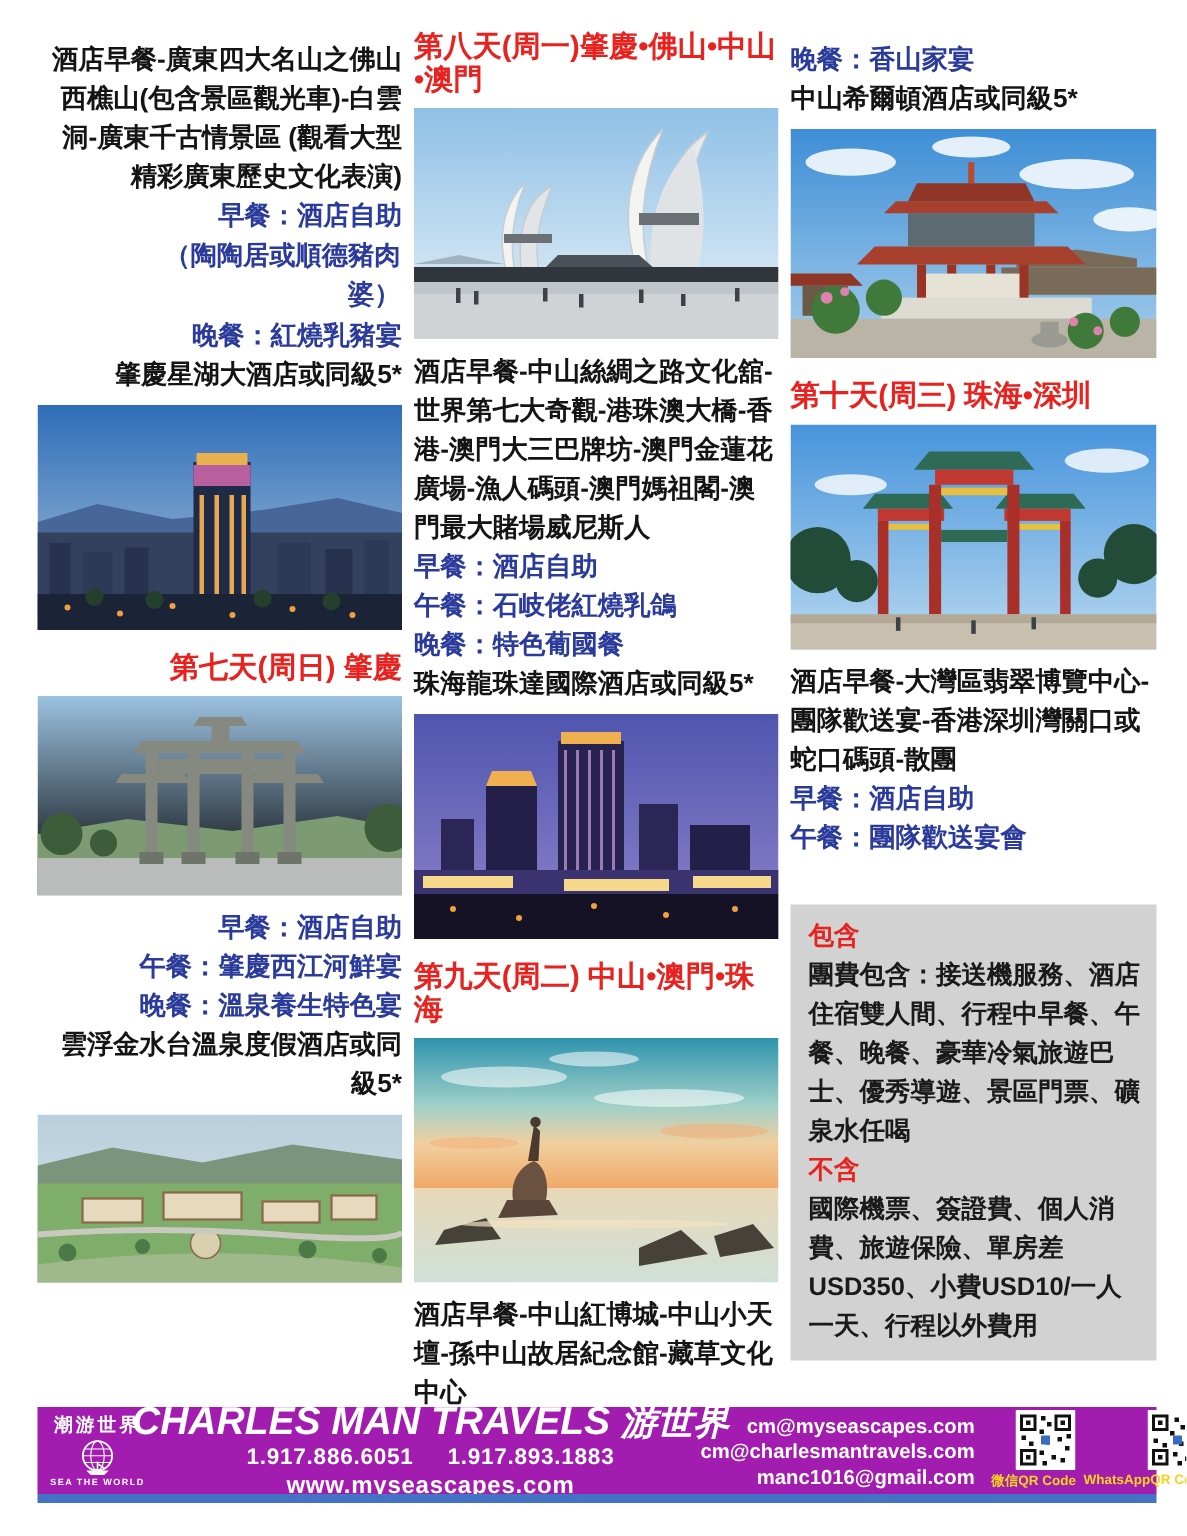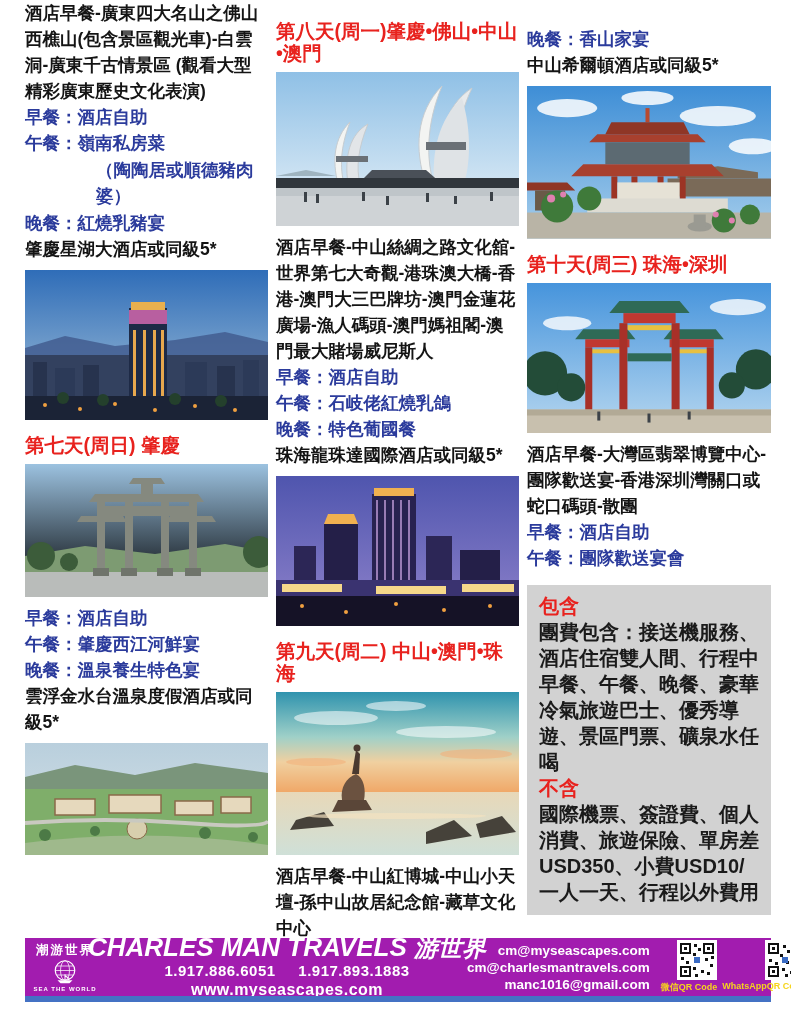--- a/index.html
+++ b/index.html
@@ -1,32 +1,32 @@
 <!DOCTYPE html>
 <html><head>
 <meta charset="utf-8">
 <style>
   html,body{margin:0;padding:0;background:#ffffff;}
   .page{position:relative;width:791px;height:1024px;background:#fff;overflow:hidden;
         font-family:"Liberation Sans","DejaVu Sans",sans-serif;color:#111;}
   .cols{position:absolute;left:25px;top:0;width:746px;display:grid;
         grid-template-columns:243px 243px 244px;column-gap:8px;}
   .col{font-size:17.5px;line-height:26px;font-weight:700;}
-  .col1{}
+  .col1{padding-top:26px;text-align:right;}
   .col2{padding-top:20px;}
   .col3{padding-top:26px;}
   .para{color:#141414;margin:0 0 0 0;}
   .meal{color:#2b3b9c;margin:0;}
   .meal-indent{color:#2b3b9c;margin:1px;padding-left:70px;}
   .hotel{color:#141414;margin:0;}
   .day-heading{color:#e8221e;font-size:19.5px;font-weight:800;margin:14px 0 8px 0;line-height:22px;}
   .day-heading.first{margin-top:0;}
   .photo{display:block;width:100%;border:0;margin:8px 0 8px 0;}
-  .include-box{background:#d2d2d2;margin-top:14px;padding:8px 10px 10px 12px;
-               font-size:20px;line-height:26px;font-weight:700;color:#1a1a1a;}
+  .include-box{background:#d2d2d2;margin-top:32px;padding:8px 10px 10px 12px;
+               font-size:17px;line-height:26px;font-weight:700;color:#1a1a1a;}
   .include-title{color:#e8221e;margin:0;}
   .include-text{margin:0;}
   
   .footer{position:absolute;left:25px;top:938px;width:746px;height:58px;background:#a21caf;
           display:flex;align-items:center;color:#fff;}
   .footer-strip{position:absolute;left:25px;top:996px;width:746px;height:6px;background:#4472c4;}
   .logo-block{width:72px;height:58px;display:flex;flex-direction:column;align-items:center;
               justify-content:center;padding-left:4px;flex:none;}
   .logo-cn{font-family:"Liberation Serif","DejaVu Serif",serif;font-weight:700;font-size:12.5px;
            letter-spacing:2px;white-space:nowrap;}
@@ -46,21 +46,20 @@
 </style>
 </head>
 <body>
 
 <div class="page">
   <div class="cols">
 
     <div class="col col1">
       <p class="para">酒店早餐-廣東四大名山之佛山西樵山(包含景區觀光車)-白雲洞-廣東千古情景區 (觀看大型精彩廣東歷史文化表演)</p>
       <p class="meal">早餐：酒店自助</p>
-      <p class="meal">午餐：嶺南私房菜</p>
       <p class="meal-indent">（陶陶居或順德豬肉婆）</p>
       <p class="meal">晚餐：紅燒乳豬宴</p>
       <p class="hotel">肇慶星湖大酒店或同級5*</p>
 
       <svg class="photo" viewBox="0 0 243 150" xmlns="http://www.w3.org/2000/svg">
         <defs>
           <linearGradient id="sky1" x1="0" y1="0" x2="0" y2="1">
             <stop offset="0" stop-color="#2f6db8"></stop>
               <stop offset="0.6" stop-color="#7aa3cd"></stop>
               <stop offset="1" stop-color="#c3d4e2"></stop>

